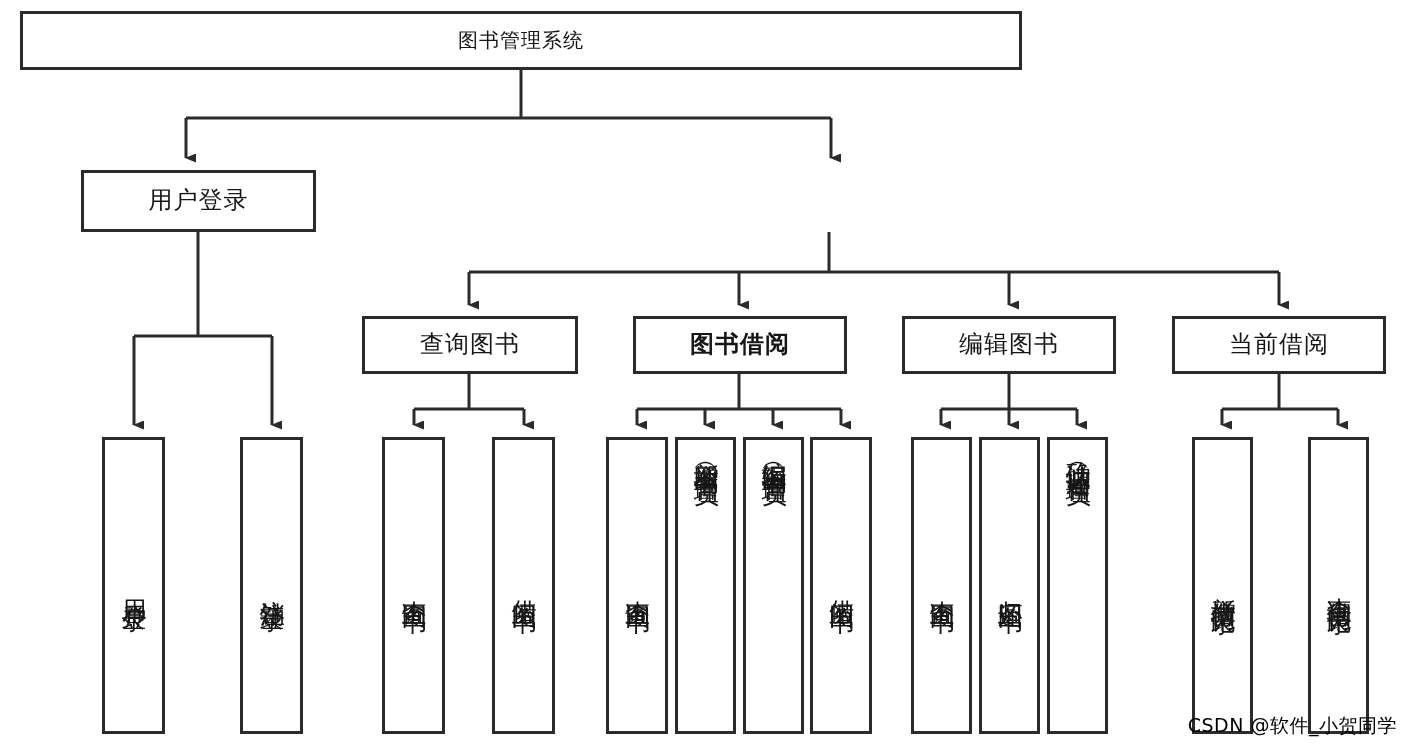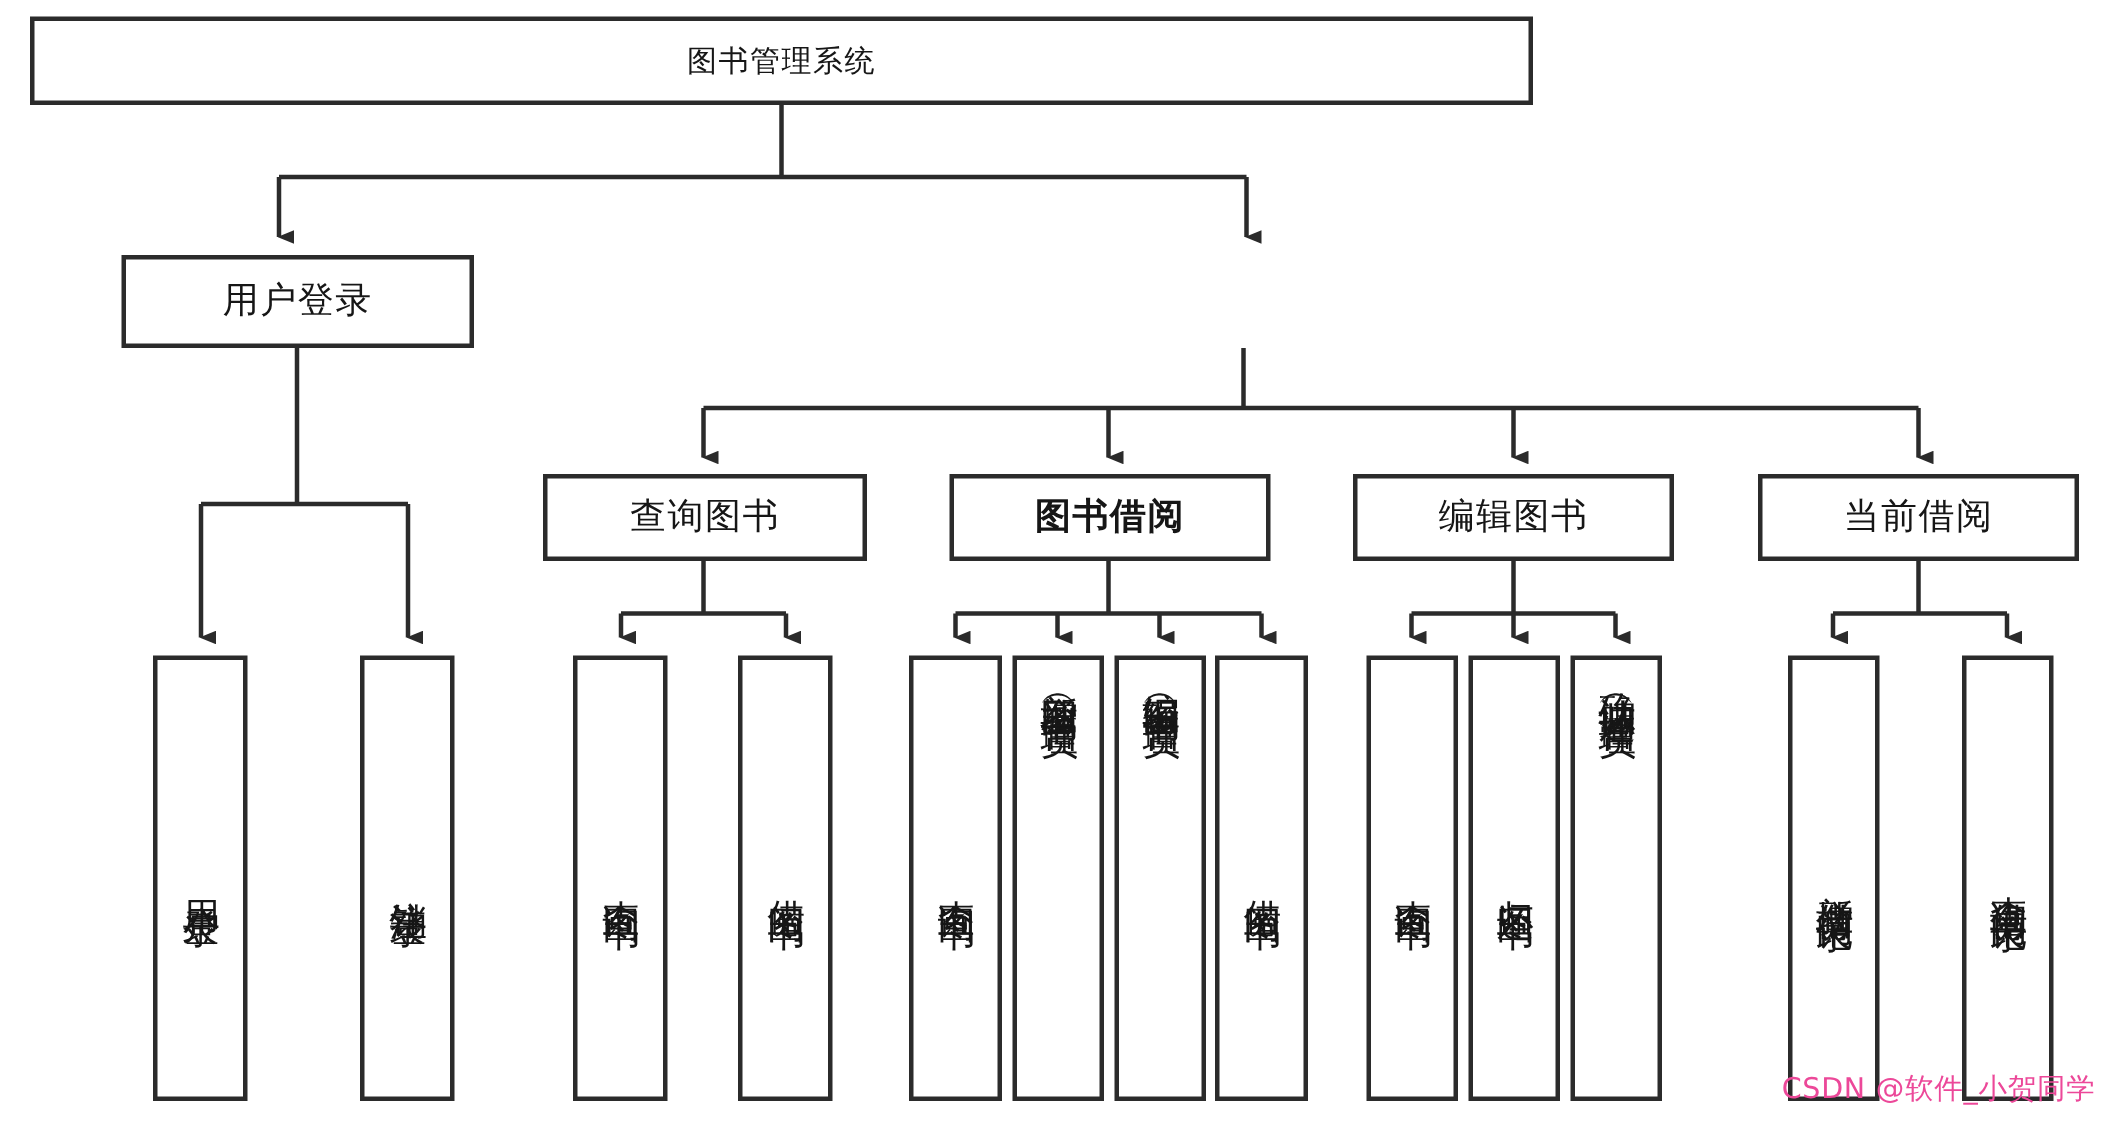--- a/index.html
+++ b/index.html
@@ -62,21 +62,21 @@
     align-items: flex-start;
   }
   .node.vert.top-align .label {
     padding-top: 2px;
   }
   .watermark {
     position: absolute;
     right: 8px;
     bottom: 8px;
     font-size: 19px;
-    color: #ec4899;
+    color: #000000;
     letter-spacing: 0.5px;
     white-space: nowrap;
     user-select: none;
     margin-left: 20px;
   }
 </style>
 </head>
 <body>
 
 <div id="canvas">

